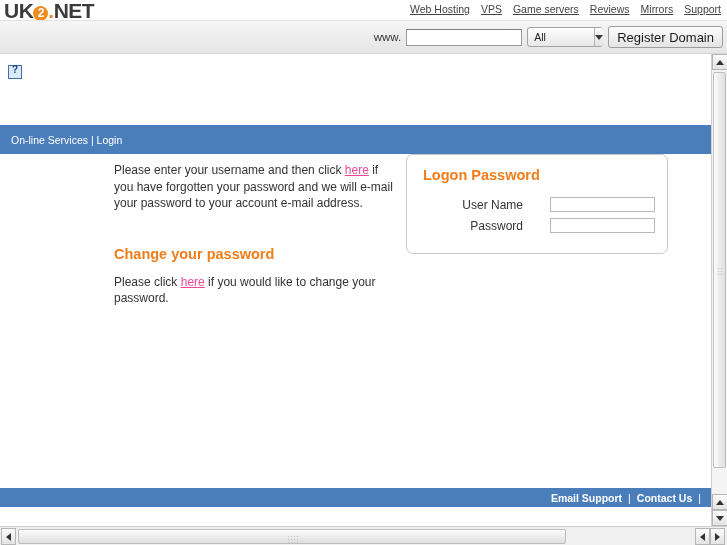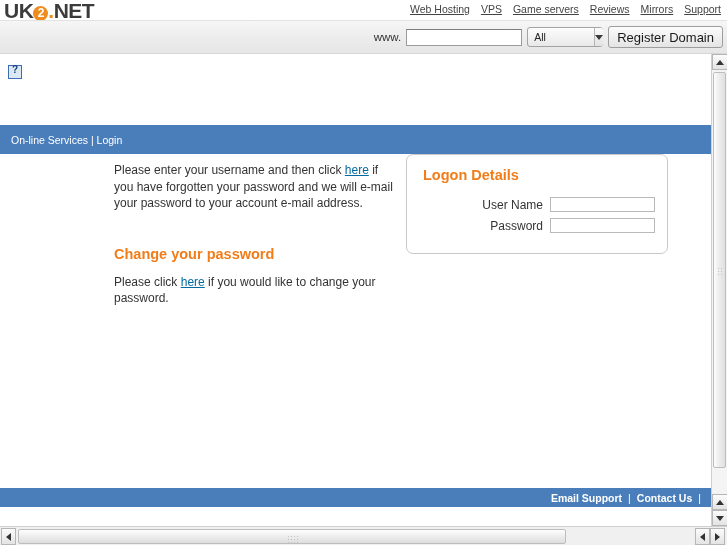--- a/index.html
+++ b/index.html
@@ -212,21 +212,21 @@
   h2.orange-head.second {
     margin-top: 34px;
   }
   .body-text {
     font-size: 12px;
     color: #333333;
     line-height: 16.5px;
     margin: 0;
   }
   .body-text a, .inline-link {
-    color: #0369a1;
+    color: #ec4899;
     text-decoration: underline;
   }
 
   .logon-box {
     position: absolute;
     left: 406px;
     top: 0px;
     width: 262px;
     border: 1px solid #c9c9c9;
     border-radius: 7px;
@@ -238,20 +238,21 @@
     color: #f07d1a;
     font-size: 14.5px;
     font-weight: bold;
     margin: 2px 0 14px 4px;
   }
   .logon-row {
     display: flex;
     align-items: center;
     justify-content: flex-end;
     margin-bottom: 6px;
+    gap: 20px;
   }
   .logon-label {
     font-size: 12px;
     color: #333333;
     margin-right: 7px;
     white-space: nowrap;
   }
   .logon-field {
     width: 105px;
     height: 15px;
@@ -427,21 +428,21 @@
           <a class="inline-link" href="#">here</a>
           <span>if you have forgotten your password and we will e-mail your password to your account e-mail address.</span></p>
 
         <h2 class="orange-head second">Change your password</h2>
         <p class="body-text"><span>Please click</span>
           <a class="inline-link" href="#">here</a>
           <span>if you would like to change your password.</span></p>
       </div>
 
       <div class="logon-box">
-        <div class="logon-title">Logon Details</div>
+        <div class="logon-title">Logon Password</div>
         <div class="logon-row">
           <span class="logon-label">User Name</span>
           <input class="logon-field" type="text" value="" style="">
         </div>
         <div class="logon-row">
           <span class="logon-label">Password</span>
           <input class="logon-field" type="password" value="" style="">
         </div>
       </div>
 

